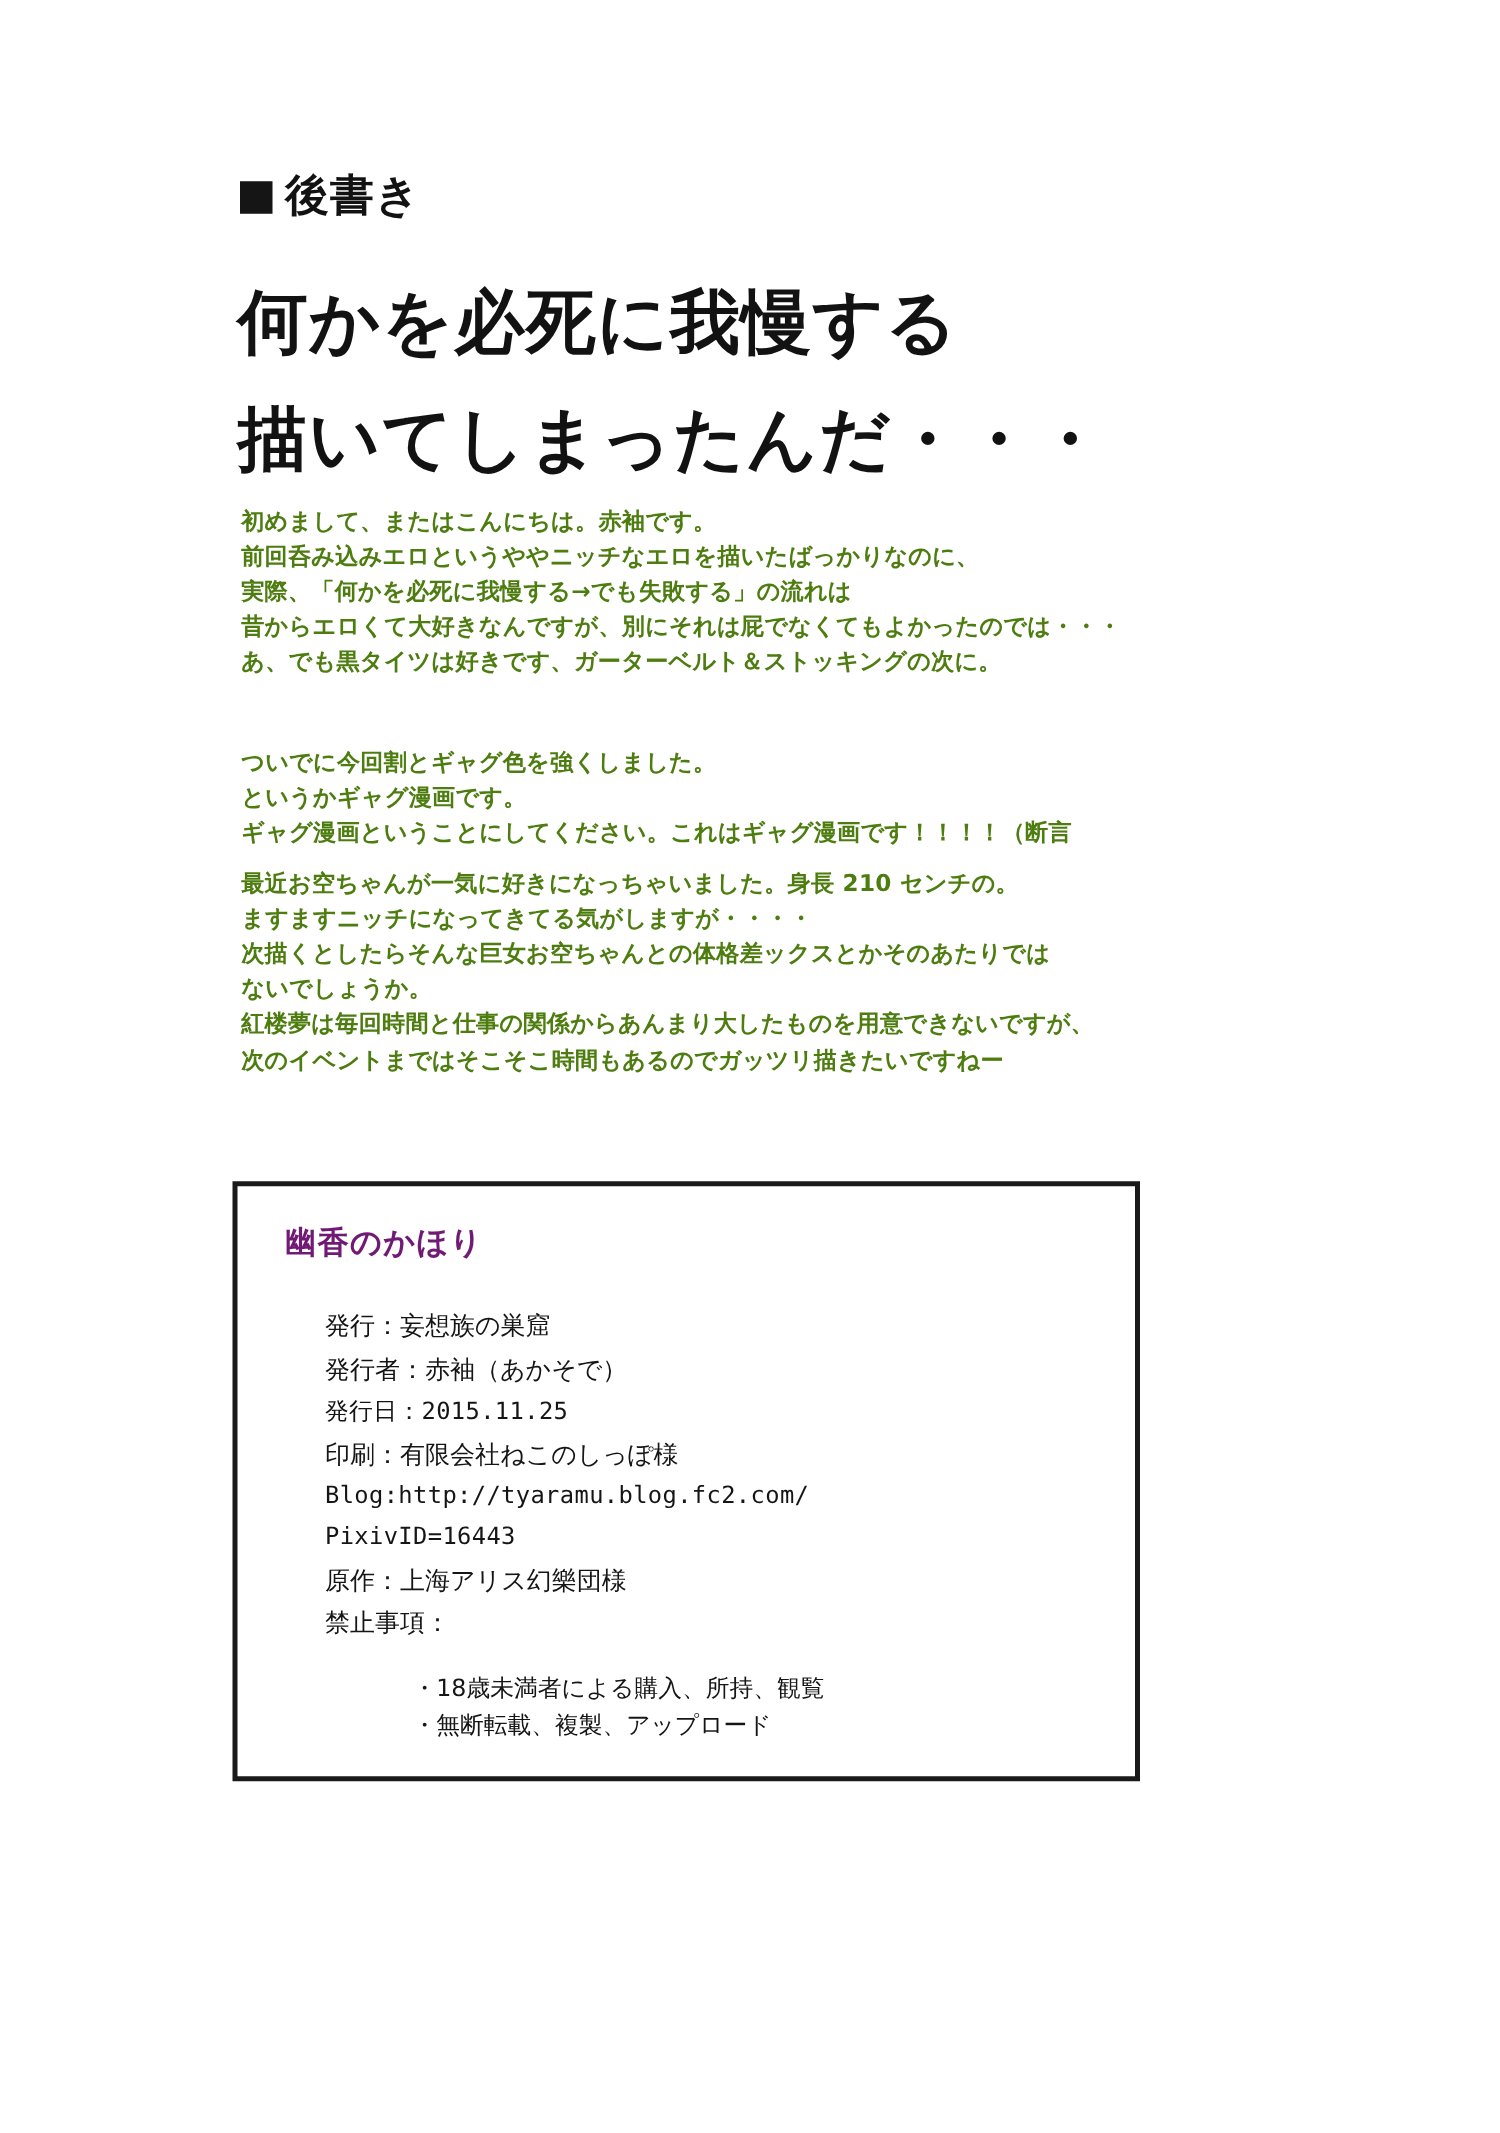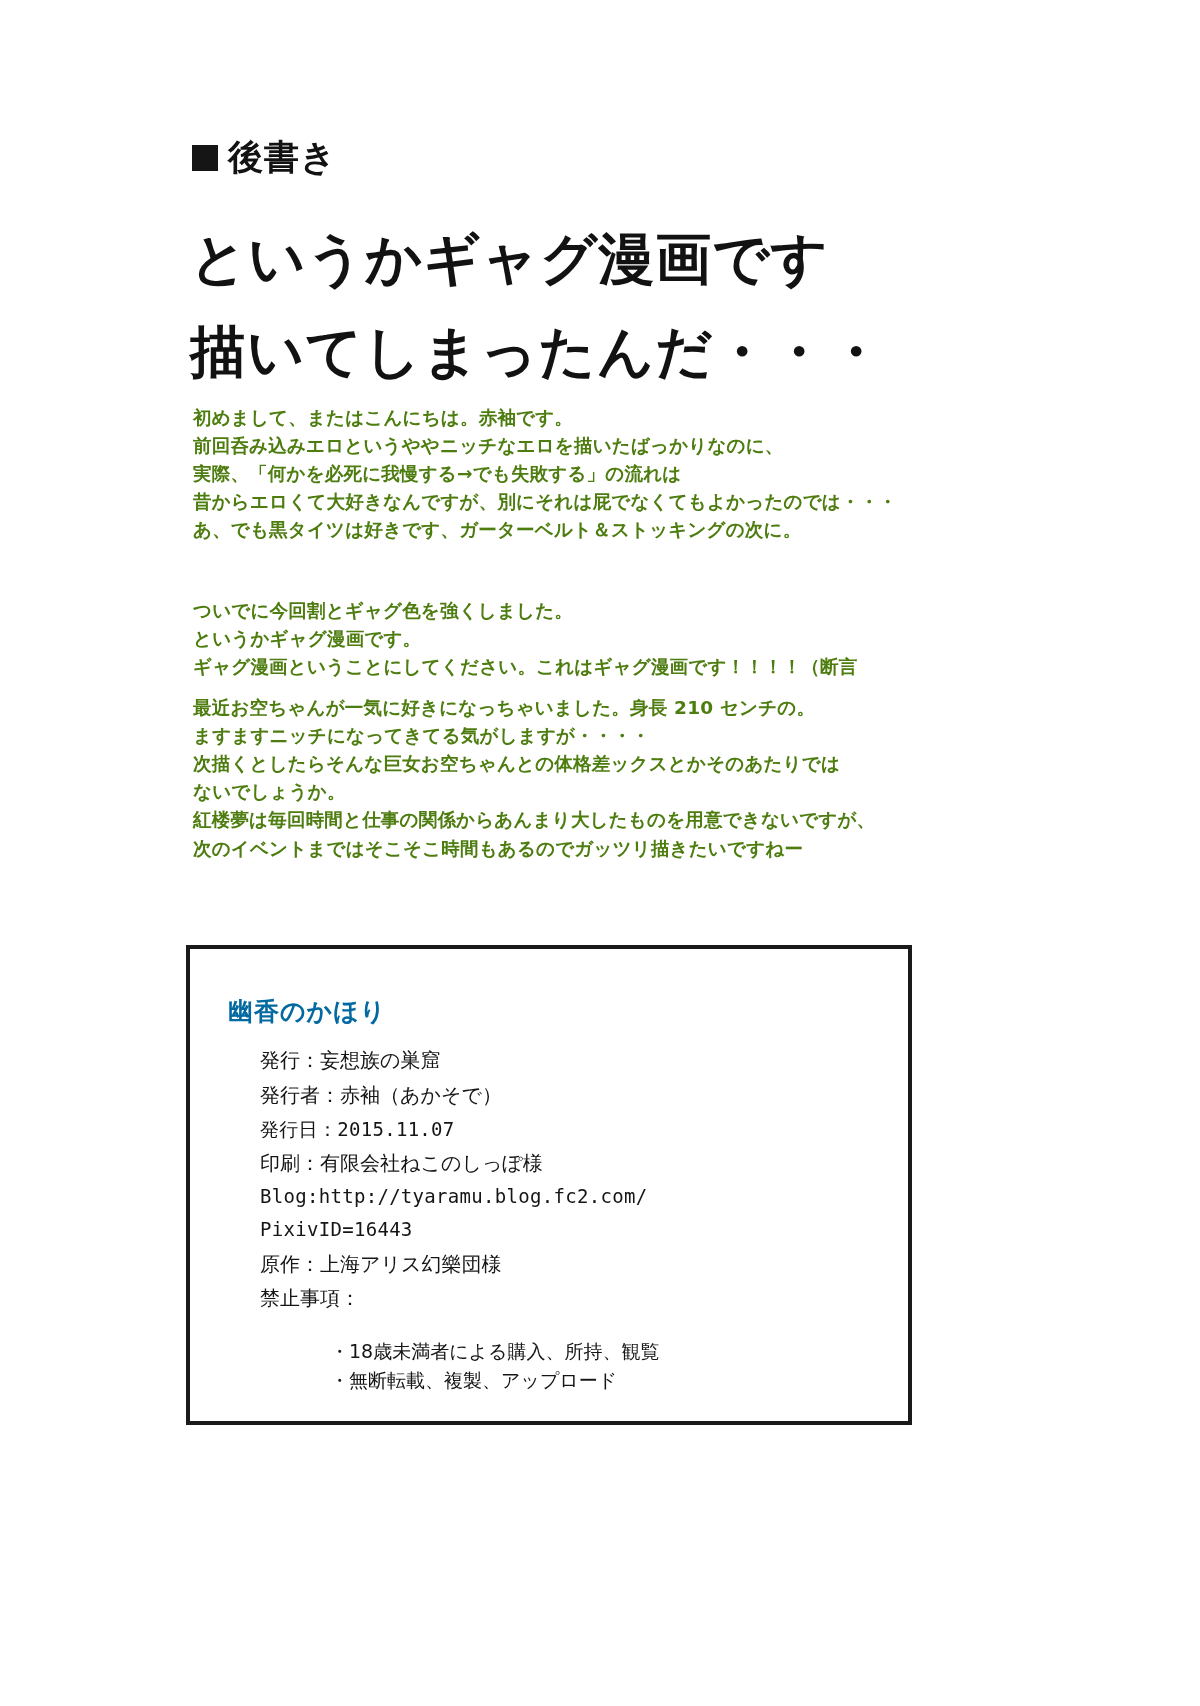--- a/index.html
+++ b/index.html
@@ -83,25 +83,25 @@
     top: 945px;
     width: 726px;
     height: 480px;
     border: 4px solid #1a1a1a;
     box-sizing: border-box;
     background: #ffffff;
   }
   .colophon-title {
     position: absolute;
     left: 38px;
-    top: 46px;
+    top: 28px;
     font-size: 25px;
     font-weight: 700;
     letter-spacing: 1px;
-    color: #0369a1;
+    color: #701a75;
   }
   .colophon-list {
     position: absolute;
     left: 70px;
     top: 94px;
     width: 640px;
     font-size: 20px;
     line-height: 1.74;
     color: #151515;
     font-weight: 500;
@@ -128,21 +128,21 @@
 <body>
 
 <div class="page">
 
   <div class="afterword-heading">
     <span class="sq"></span>
     <span class="txt">後書き</span>
   </div>
 
   <div class="big-title">
-    <span>というかギャグ漫画です</span>
+    <span>何かを必死に我慢する</span>
     <span class="line2">描いてしまったんだ・・・</span>
   </div>
 
   <div class="body-text" id="para1">
     <p>初めまして、またはこんにちは。赤袖です。</p>
     <p>前回呑み込みエロというややニッチなエロを描いたばっかりなのに、</p>
     <p>実際、「何かを必死に我慢する→でも失敗する」の流れは</p>
     <p>昔からエロくて大好きなんですが、別にそれは屁でなくてもよかったのでは・・・</p>
     <p>あ、でも黒タイツは好きです、ガーターベルト＆ストッキングの次に。</p>
   </div>
@@ -161,21 +161,21 @@
     <p>紅楼夢は毎回時間と仕事の関係からあんまり大したものを用意できないですが、</p>
     <p>次のイベントまではそこそこ時間もあるのでガッツリ描きたいですねー</p>
   </div>
 
   <div class="colophon">
     <div class="colophon-title">幽香のかほり</div>
 
     <div class="colophon-list">
       <div class="row">発行：妄想族の巣窟</div>
       <div class="row">発行者：赤袖（あかそで）</div>
-      <div class="row mono">発行日：2015.11.07</div>
+      <div class="row mono">発行日：2015.11.25</div>
       <div class="row">印刷：有限会社ねこのしっぽ様</div>
       <div class="row mono">Blog:http://tyaramu.blog.fc2.com/</div>
       <div class="row mono">PixivID=16443</div>
       <div class="row">原作：上海アリス幻樂団様</div>
       <div class="row">禁止事項：</div>
     </div>
 
     <div class="colophon-notes">
       <div>・18歳未満者による購入、所持、観覧</div>
       <div>・無断転載、複製、アップロード</div>

